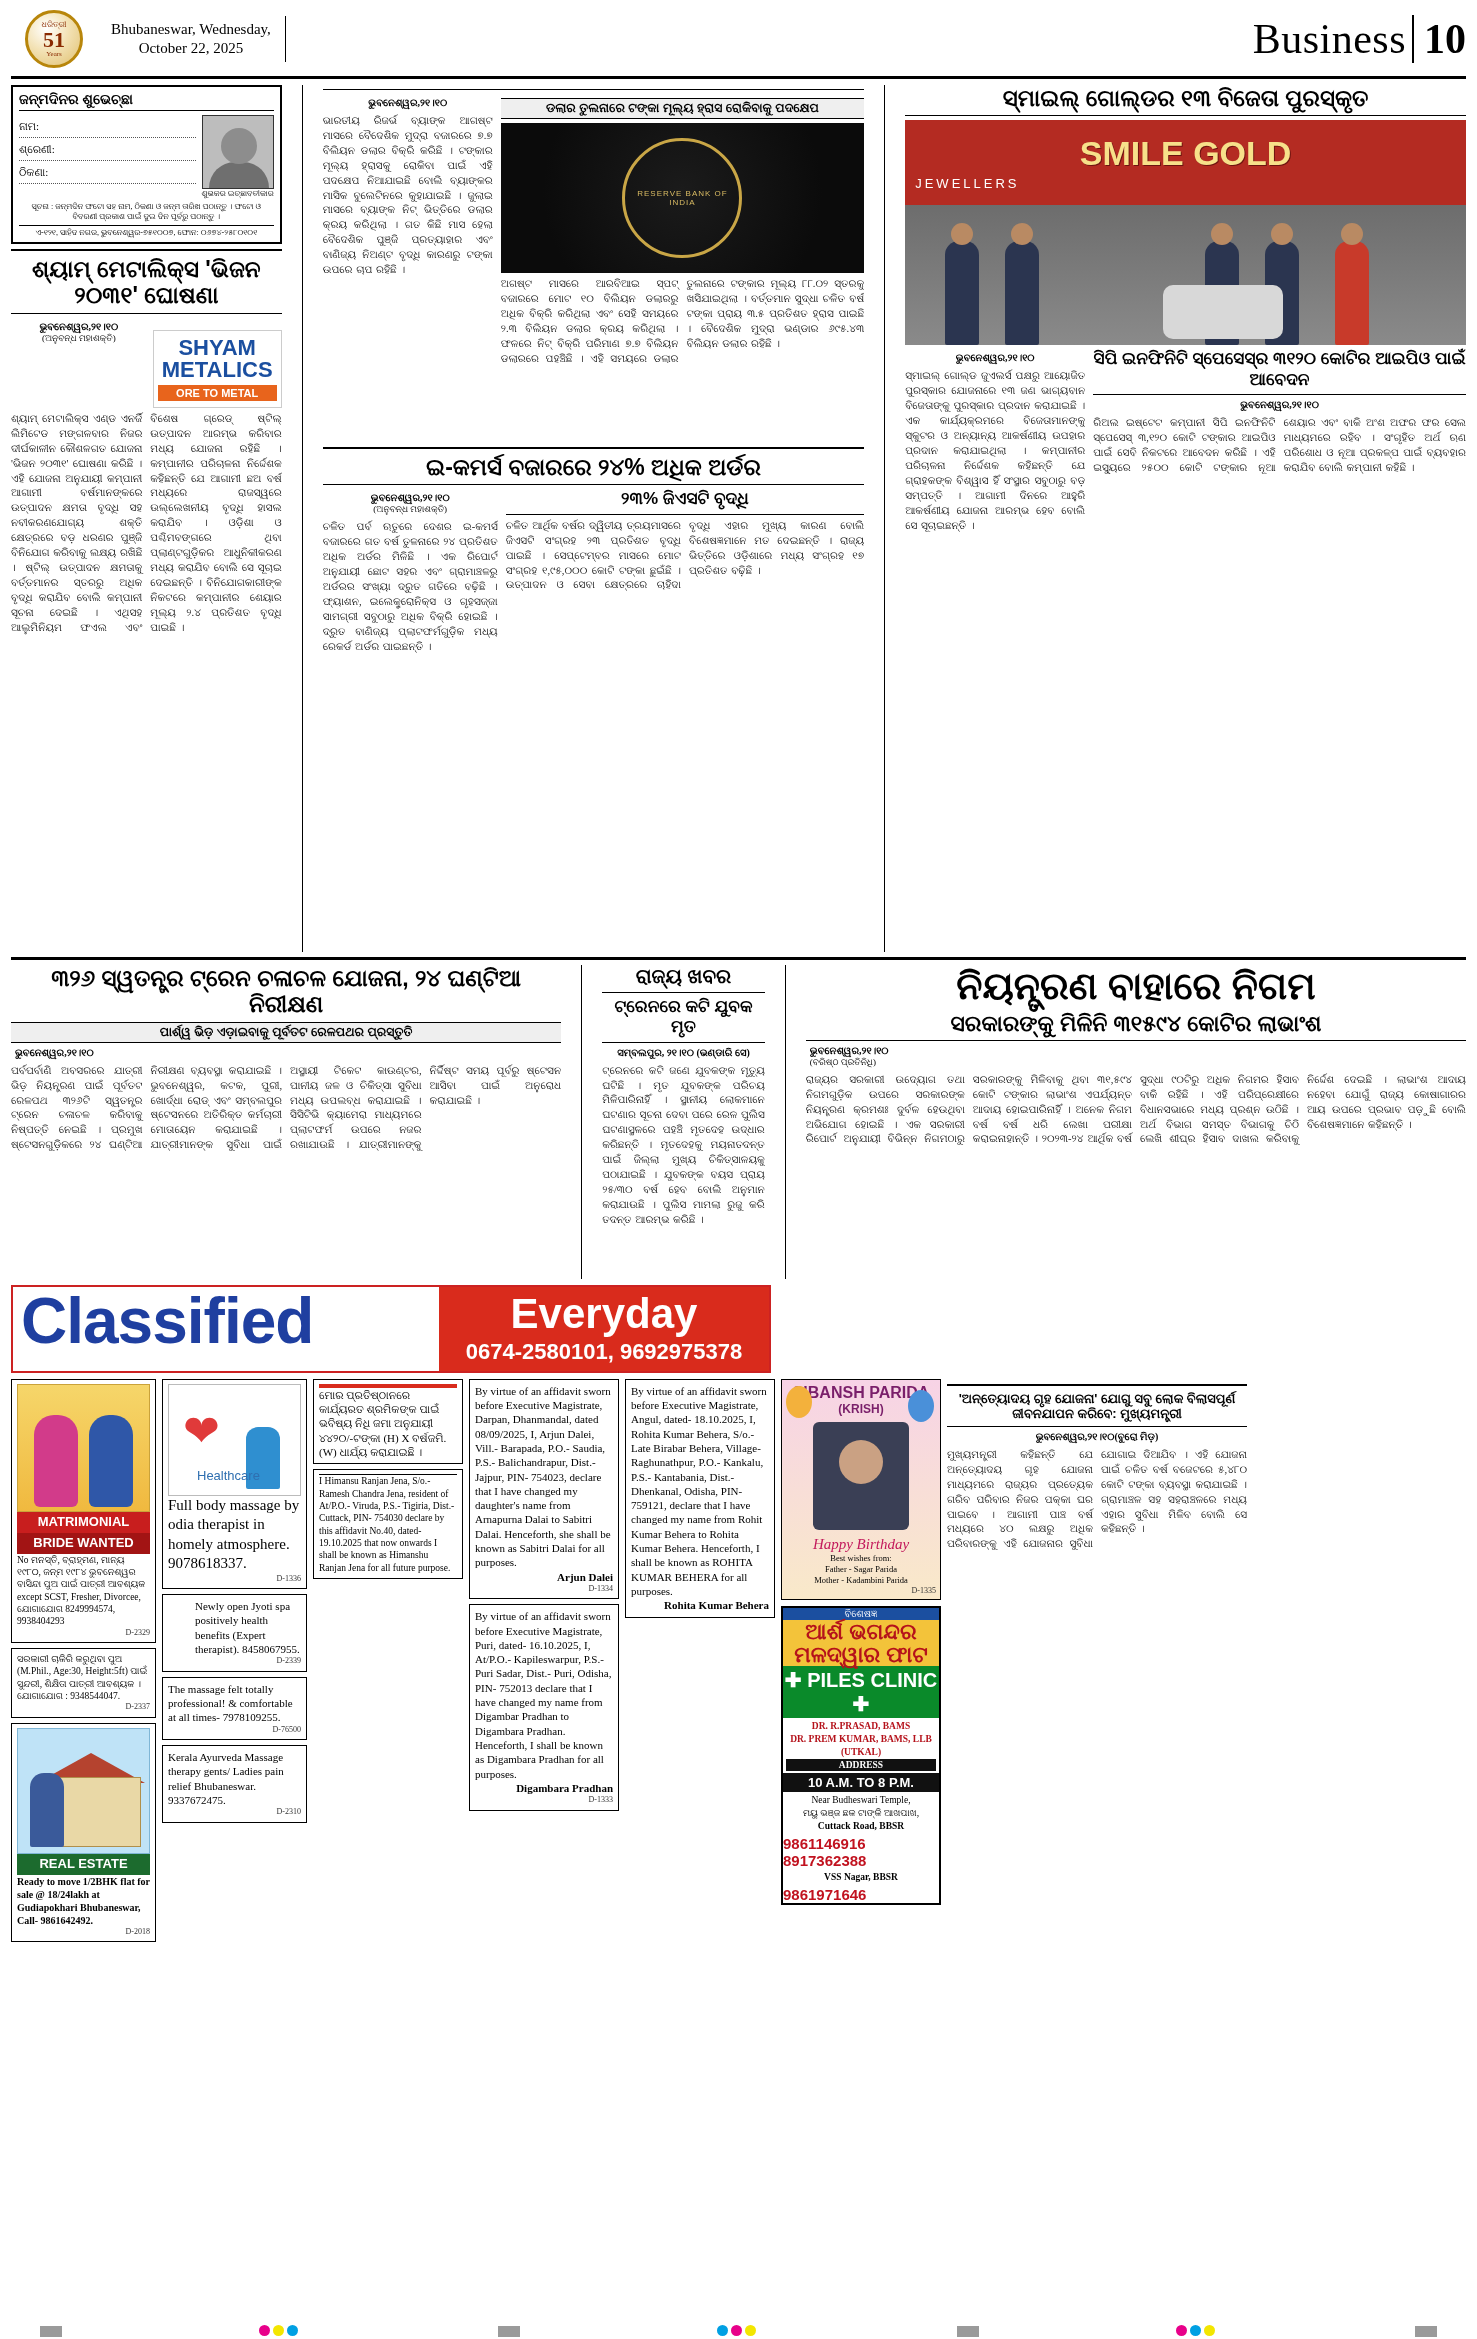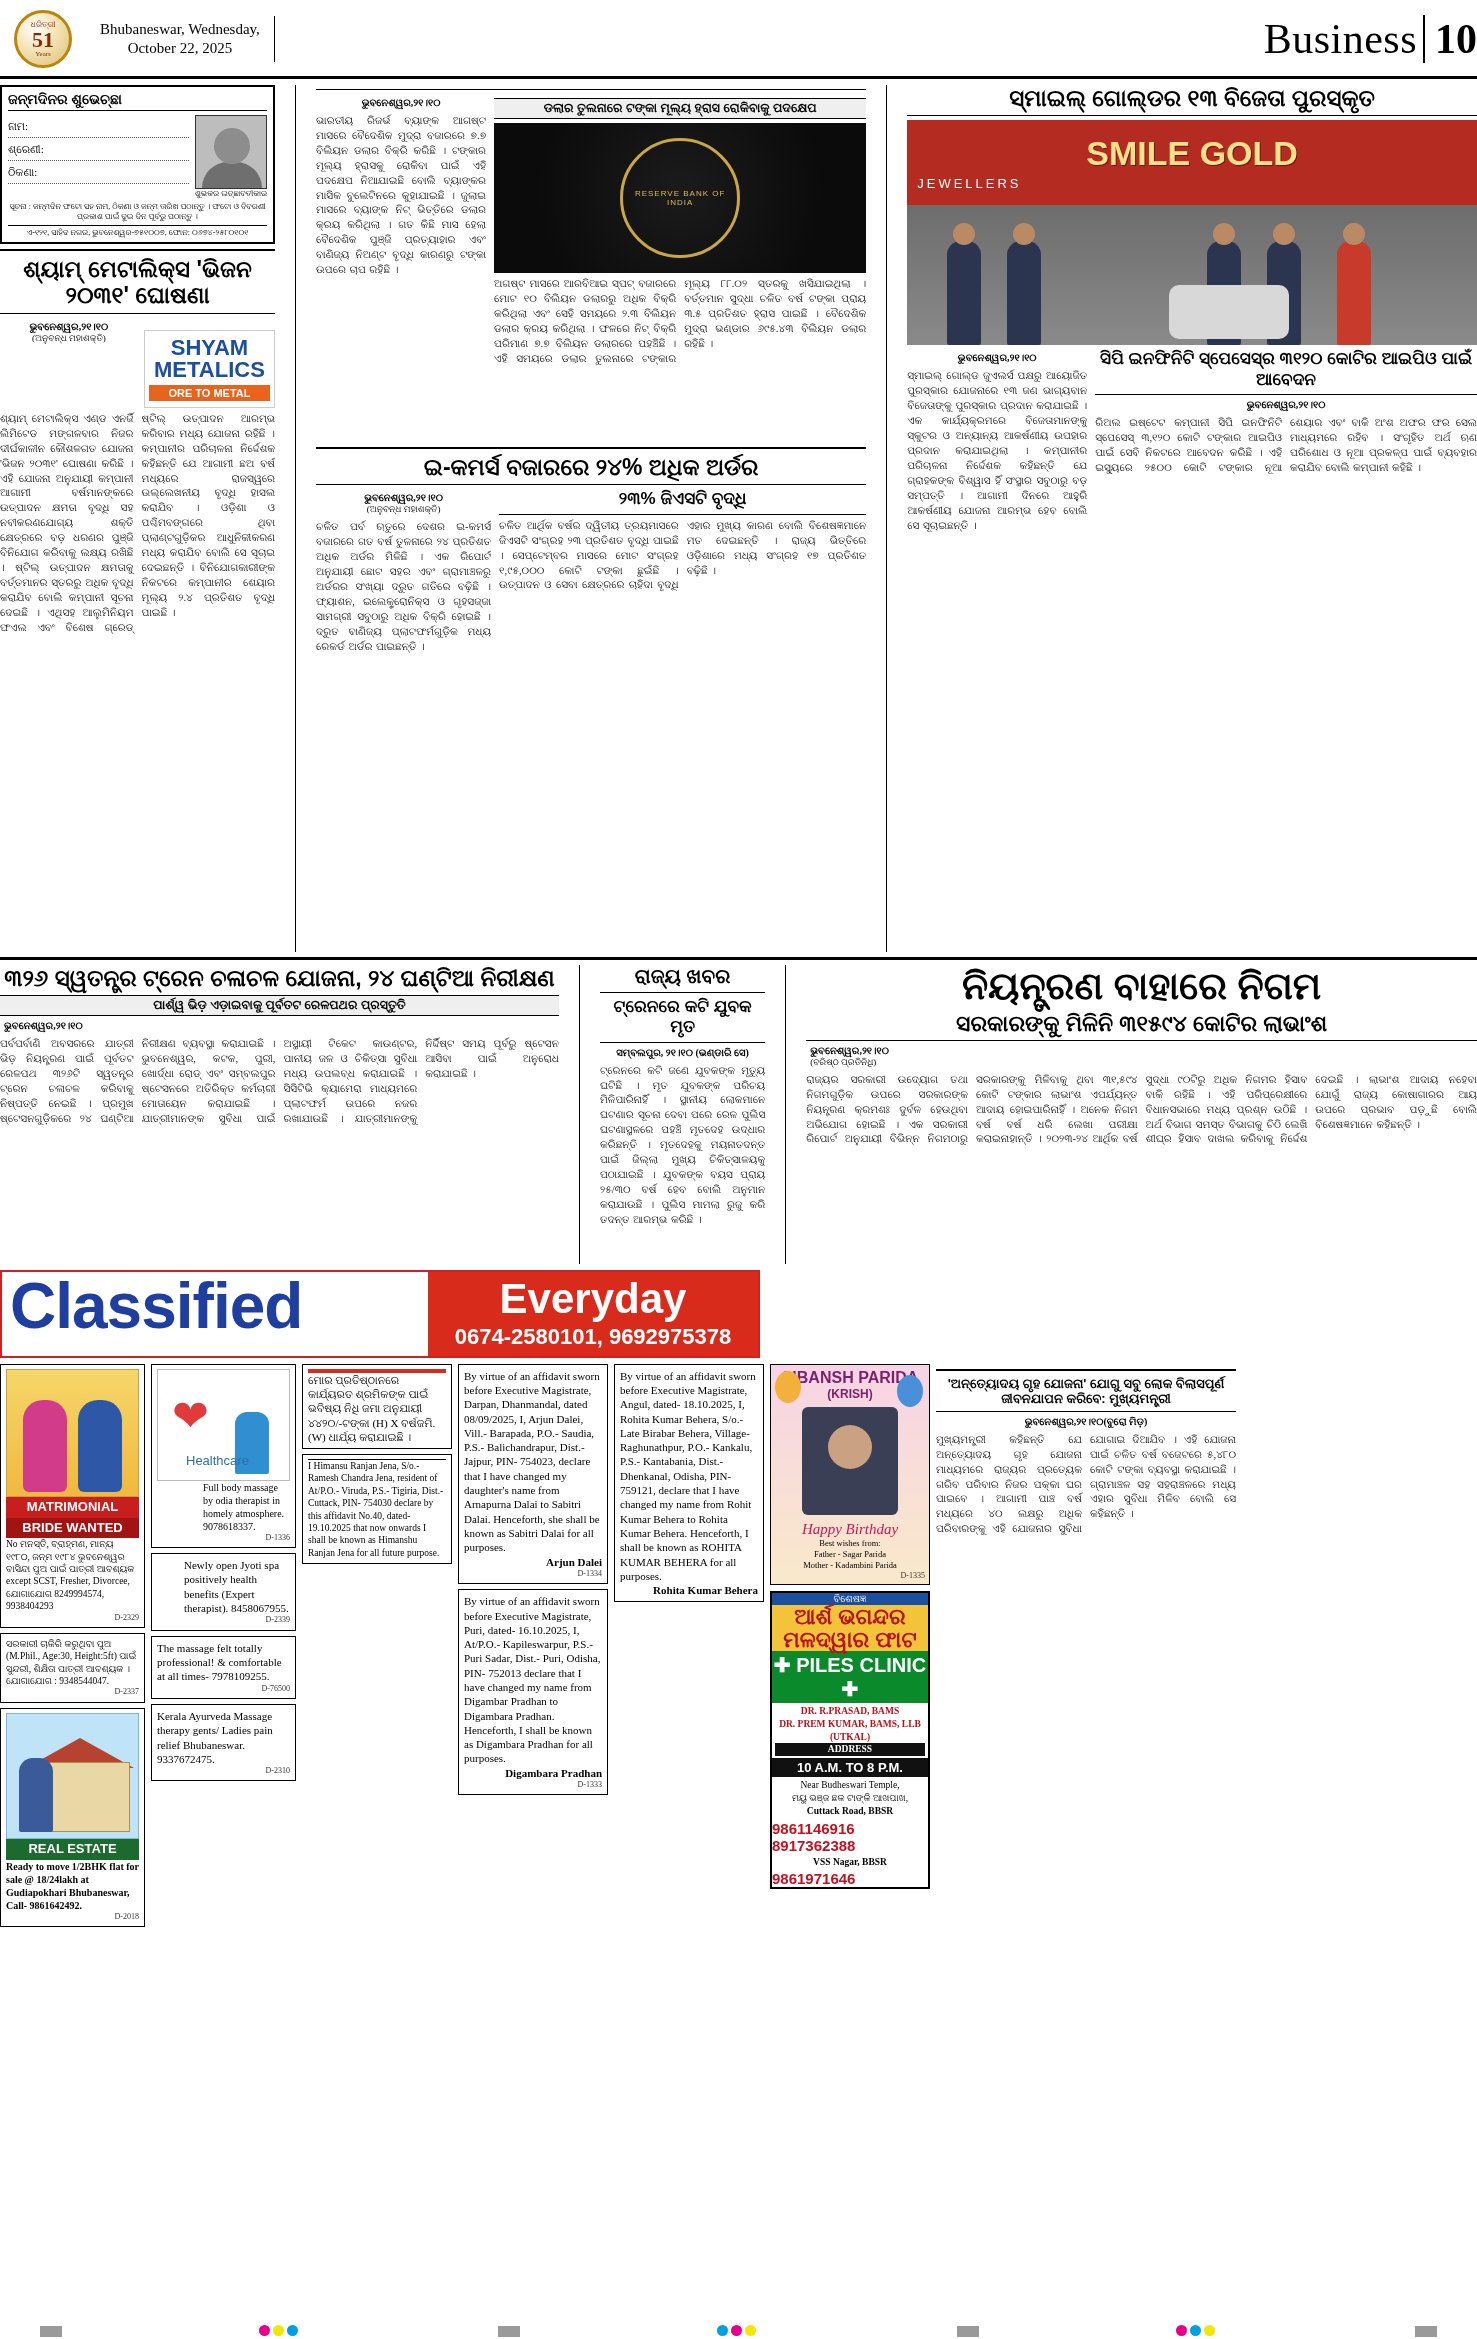--- a/index.html
+++ b/index.html
@@ -3,21 +3,21 @@
 <meta charset="utf-8">
 <style>
   * { box-sizing: border-box; }
   html, body { margin:0; padding:0; background:#fff; }
   body {
     width:1477px; height:2339px;
     font-family:"Liberation Serif", serif;
     color:#000;
     position:relative;
   }
-  .page { width:1477px; height:2339px; padding:8px 0; position:relative; }
+  .page { width:1477px; height:2339px; padding:8px 11px; position:relative; }
 
   
   .masthead { display:flex; align-items:center; border-bottom:3px solid #000; padding-bottom:6px; }
   .logo-badge { width:86px; height:62px; display:flex; align-items:center; justify-content:center; }
   .logo-circ { width:58px; height:58px; border-radius:50%; border:3px solid #b8860b; background:radial-gradient(circle at 35% 30%, #fff 0%, #f3e2b5 45%, #e0c070 100%);
     display:flex; flex-direction:column; align-items:center; justify-content:center; line-height:1; }
   .logo-circ .t1 { font-size:8px; color:#8a2a00; font-family:"Liberation Sans",sans-serif; }
   .logo-circ .t2 { font-size:22px; font-weight:bold; color:#8a2a00; }
   .logo-circ .t3 { font-size:7px; color:#8a2a00; }
   .dateline { font-family:"Liberation Serif",serif; font-size:15px; line-height:1.25; text-align:center; padding:0 14px; border-right:1px solid #000; height:46px; display:flex; flex-direction:column; justify-content:center;}
@@ -343,21 +343,21 @@
       </div>
     </div>
 
     <div style="width:145px;">
       <div class="ad-box">
         <div class="health-img">
           <div class="hx">❤</div>
           <div class="doc"></div>
           <div class="lbl">Healthcare</div>
         </div>
-        <div style="font-size:10px;margin-left:46px;">Full body massage by odia therapist in homely atmosphere. 9078618337.</div>
+        <div style="font-size:15px;">Full body massage by odia therapist in homely atmosphere. 9078618337.</div>
         <div class="ad-id">D-1336</div>
       </div>
       <div class="ad-box" style="margin-top:5px;">
         <div style="font-size:11px;margin-left:27px;">Newly open Jyoti spa positively health benefits (Expert therapist). 8458067955.</div>
         <div class="ad-id">D-2339</div>
       </div>
       <div class="ad-box" style="margin-top:5px;">
         <div style="font-size:11px;">The massage felt totally professional! &amp; comfortable at all times- 7978109255.</div>
         <div class="ad-id">D-76500</div>
       </div>

